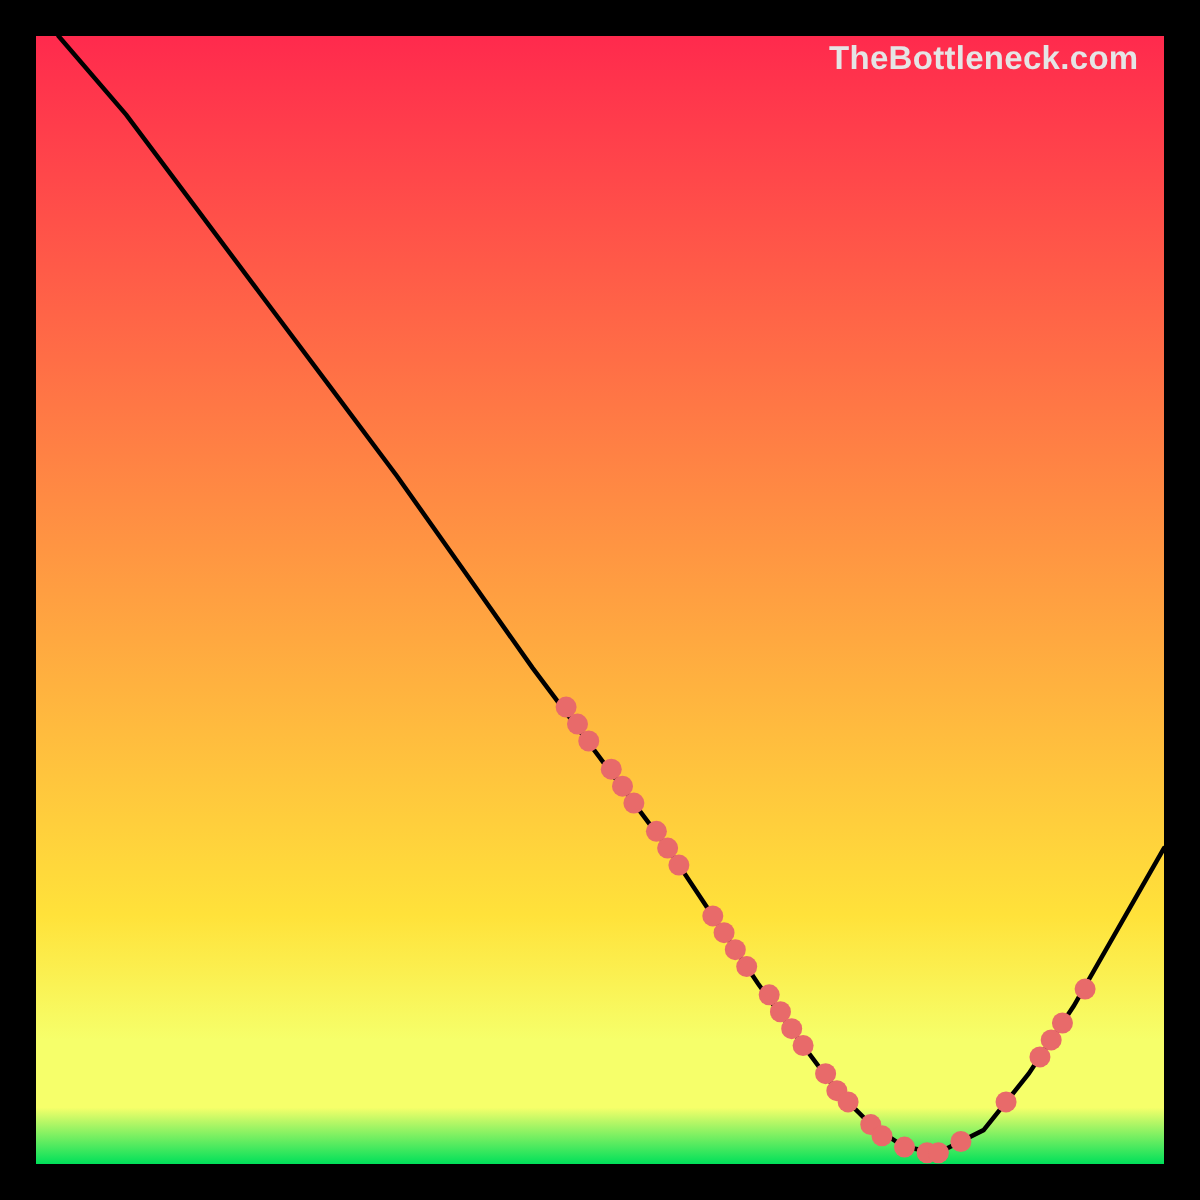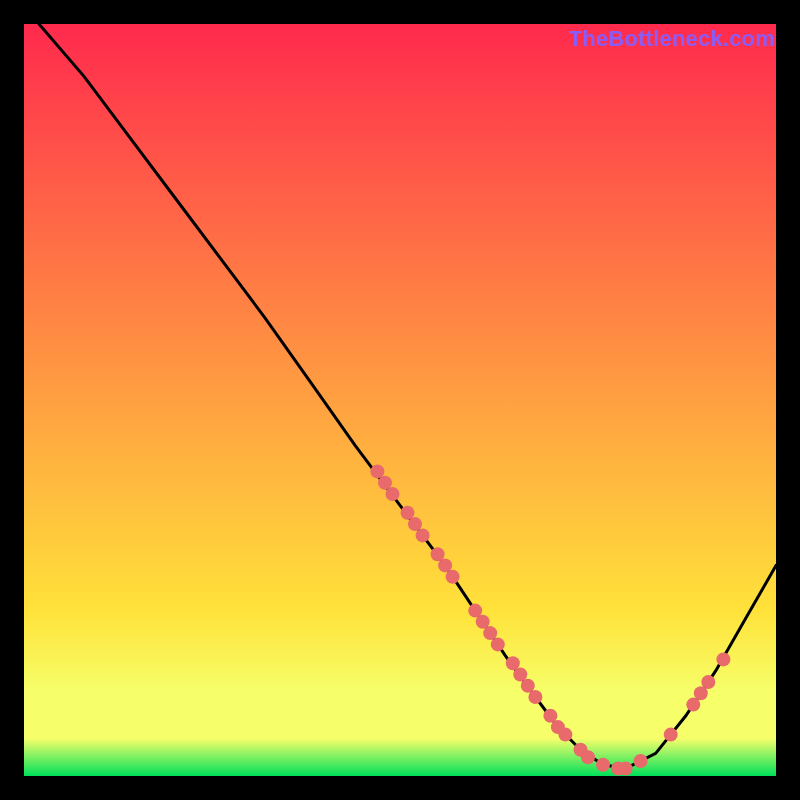--- a/index.html
+++ b/index.html
@@ -15,22 +15,22 @@
     position: absolute;
     left: 24px;
     top: 24px;
     width: 752px;
     height: 752px;
     background: #000;
   }
   .attribution {
     position: absolute;
     top: 2px;
-    right: 1px;
-    color: #8b5cf6;
+    right: 17px;
+    color: #e5e5e5;
     font-size: 22px;
     font-weight: 600;
     letter-spacing: 0.2px;
   }
   svg {
     display: block;
   }
 </style>
 </head>
 <body>

